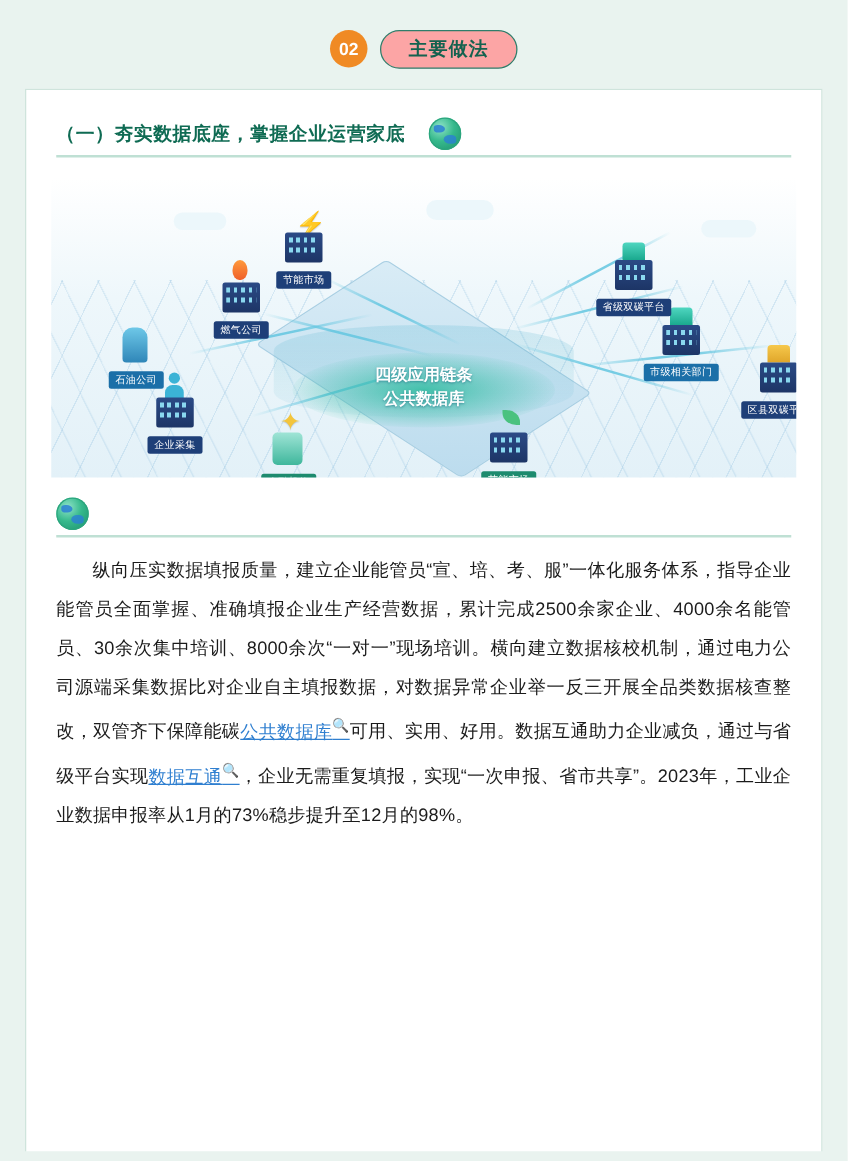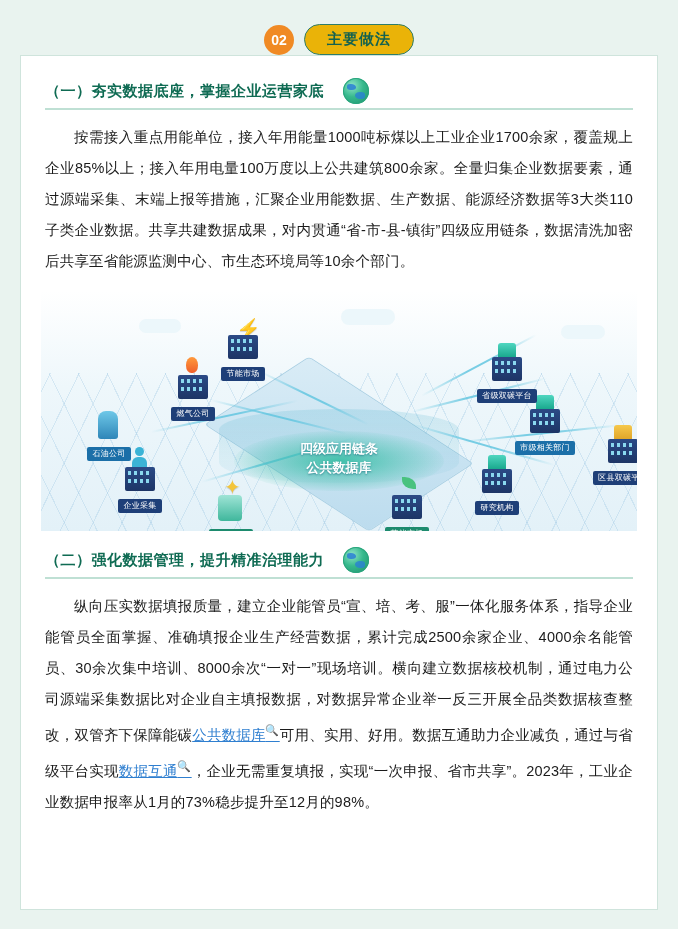--- a/index.html
+++ b/index.html
@@ -16,41 +16,41 @@
   .page {
     position: relative;
     width: 678px;
     height: 929px;
     background: #e9f3ef;
     box-sizing: border-box;
   }
   
   .section-head {
     display: flex;
-    align-items: center;
+    align-items: flex-start;
     justify-content: center;
     gap: 10px;
     padding-top: 24px;
-    padding-bottom: 0;
+    padding-bottom: 16px;
   }
   .sec-num {
     width: 30px;
     height: 30px;
     border-radius: 50%;
     background: #f08a24;
     color: #ffffff;
     font-size: 14px;
     font-weight: bold;
     display: flex;
     align-items: center;
     justify-content: center;
     letter-spacing: 0;
   }
   .sec-title-pill {
-    background: #eab308;
+    background: #fca5a5;
     border: 1px solid #2f7d6a;
     border-radius: 16px;
     padding: 5px 22px;
     color: #14624f;
     font-size: 15px;
     font-weight: bold;
     letter-spacing: 1px;
   }
   
   .card {
@@ -340,21 +340,20 @@
   <div class="card">
 
     <div class="sub-head-wrap">
       <div class="sub-head-bg"></div>
       <div class="sub-head-text">
         <span class="label">（一）夯实数据底座，掌握企业运营家底</span>
         <span class="globe"></span>
       </div>
     </div>
 
-    <p class="para">按需接入重点用能单位，接入年用能量1000吨标煤以上工业企业1700余家，覆盖规上企业85%以上；接入年用电量100万度以上公共建筑800余家。全量归集企业数据要素，通过源端采集、末端上报等措施，汇聚企业用能数据、生产数据、能源经济数据等3大类110子类企业数据。共享共建数据成果，对内贯通“省-市-县-镇街”四级应用链条，数据清洗加密后共享至省能源监测中心、市生态环境局等10余个部门。</p>
 
     <div class="illus">
       <div class="grid-floor"></div>
 
       <div class="cloud" style="left:98px; top:28px; width:42px; height:14px;"></div>
       <div class="cloud" style="left:300px; top:18px; width:54px; height:16px;"></div>
       <div class="cloud" style="left:520px; top:34px; width:44px; height:14px;"></div>
 
       <div class="link-line" style="left:110px; top:140px; width:150px; transform:rotate(-12deg);"></div>
       <div class="link-line" style="left:170px; top:108px; width:140px; transform:rotate(14deg);"></div>
@@ -413,27 +412,20 @@
       </div>
 
       <div class="node" style="left:366px; top:190px;">
         <div class="glyph">
             <span class="leaf"></span>
             <span class="bldg"></span>
           </div>
         <span class="cap grn">节能市场</span>
       </div>
 
-      <div class="node" style="left:456px; top:164px;">
-        <div class="glyph">
-            <span class="roof"></span>
-            <span class="bldg"></span>
-          </div>
-        <span class="cap">研究机构</span>
-      </div>
 
       <div class="node" style="left:504px; top:104px;">
         <div class="glyph">
             <span class="roof"></span>
             <span class="bldg"></span>
           </div>
         <span class="cap alt">市级相关部门</span>
       </div>
 
       <div class="node" style="left:466px; top:52px;">
@@ -449,21 +441,20 @@
             <span class="roof" style="background:linear-gradient(180deg,#f6c84c,#e0a62a);"></span>
             <span class="bldg"></span>
           </div>
         <span class="cap">区县双碳平台</span>
       </div>
     </div>
 
     <div class="sub-head-wrap" style="margin-top:16px;">
       <div class="sub-head-bg"></div>
       <div class="sub-head-text">
-        <span class="label">（二）强化数据管理，提升精准治理能力</span>
         <span class="globe"></span>
       </div>
     </div>
 
     <p class="para"><span>纵向压实数据填报质量，建立企业能管员“宣、培、考、服”一体化服务体系，指导企业能管员全面掌握、准确填报企业生产经营数据，累计完成2500余家企业、4000余名能管员、30余次集中培训、8000余次“一对一”现场培训。横向建立数据核校机制，通过电力公司源端采集数据比对企业自主填报数据，对数据异常企业举一反三开展全品类数据核查整改，双管齐下保障能碳</span><a class="link" href="#"><span>公共数据库</span><span class="magnify">🔍</span></a><span>可用、实用、好用。数据互通助力企业减负，通过与省级平台实现</span><a class="link" href="#"><span>数据互通</span><span class="magnify">🔍</span></a><span>，企业无需重复填报，实现“一次申报、省市共享”。2023年，工业企业数据申报率从1月的73%稳步提升至12月的98%。</span></p>
 
   </div>
   <div class="bottom-rule"></div>
 </div>
 

